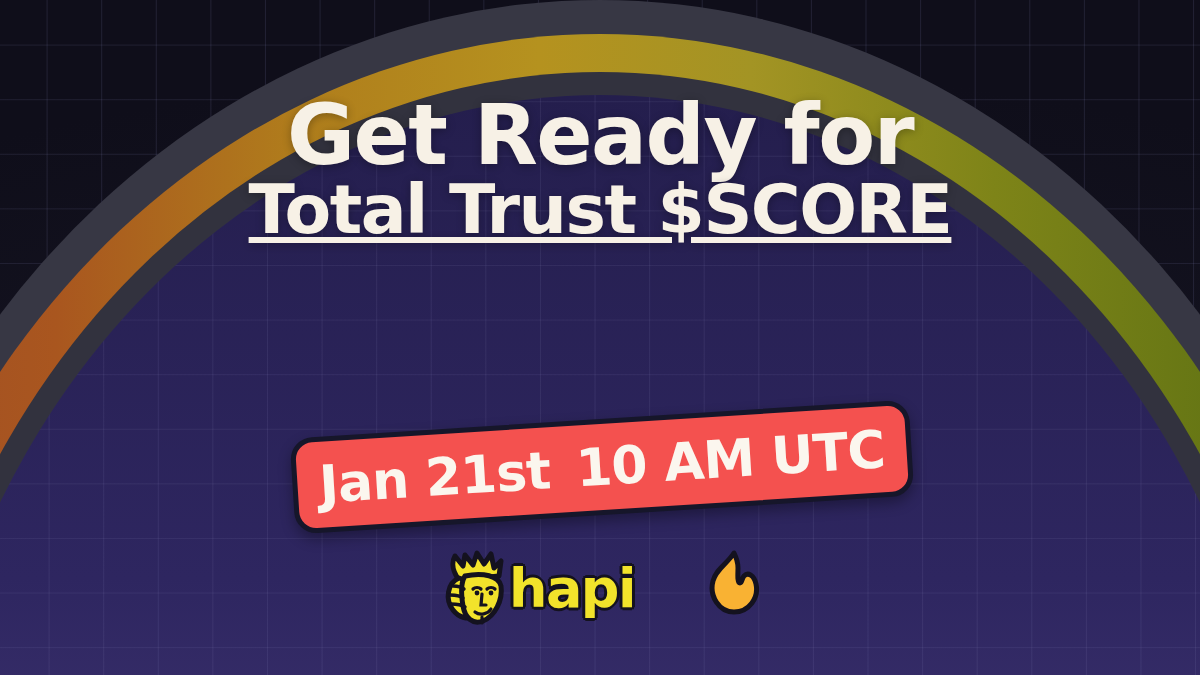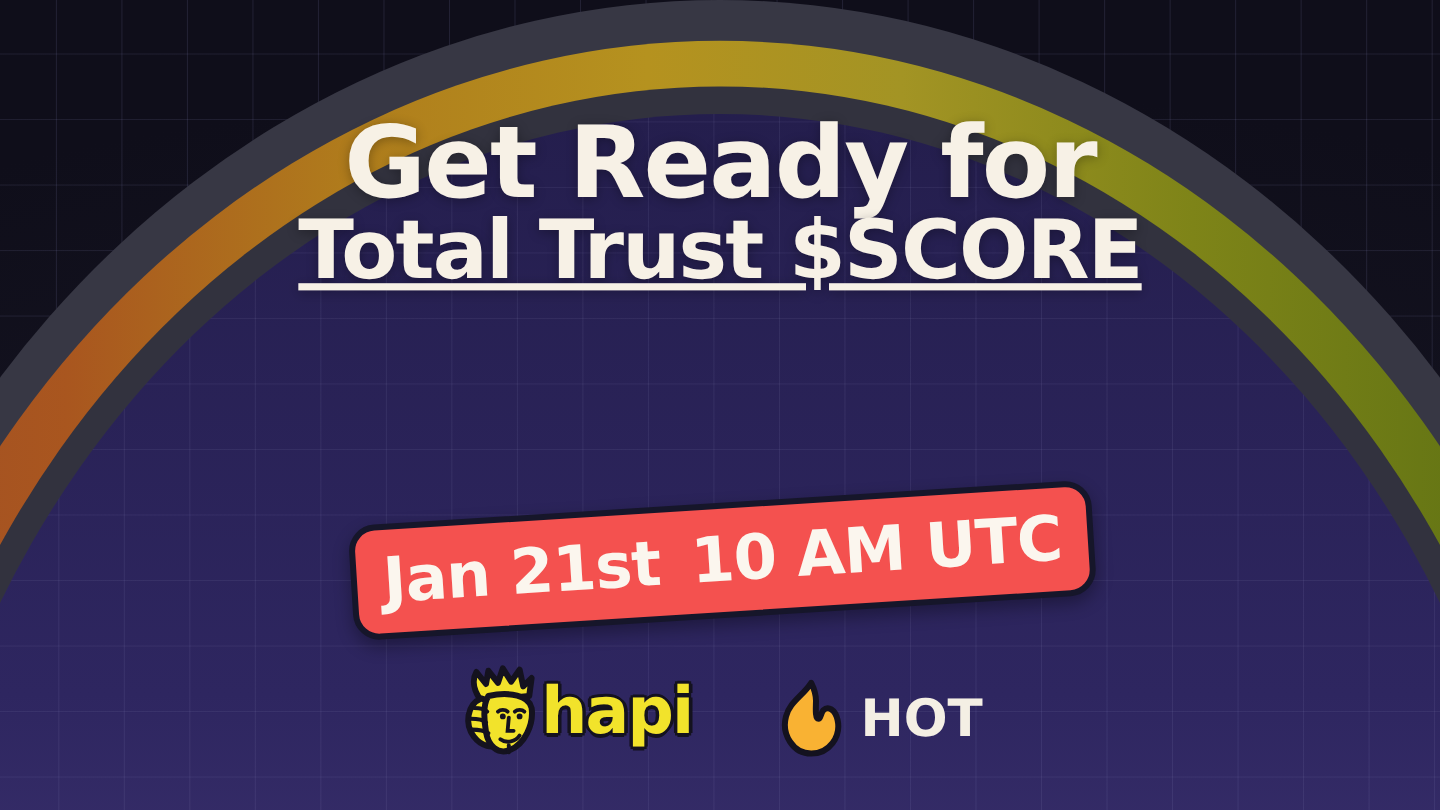--- a/index.html
+++ b/index.html
@@ -106,21 +106,21 @@
     white-space: nowrap;
   }
 
   
   .logos {
     position: absolute;
     left: 0; right: 0;
     top: 550px;
     height: 82px;
     display: flex;
-    align-items: flex-end;
+    align-items: flex-start;
     justify-content: center;
     gap: 62px;
   }
   .logo-hapi, .logo-hot {
     display: flex;
     align-items: center;
     gap: 6px;
   }
   .hapi-word {
     color: #f2e32b;
@@ -242,20 +242,17 @@
       <span class="hapi-word">
         <span>hapi</span>
       </span>
     </div>
 
     <div class="logo-hot">
 
       <svg width="54" height="66" viewBox="0 0 54 66">
         <path d="M27 3 C20 14 9 19 6 31 C2 46 12 62 27 62 C42 62 52 48 49 34 C47 25 41 22 37 26 C35 28 35 33 33 33 C30 33 31 23 31 18 C31 12 29 7 27 3 Z" fill="#f9b233" stroke="#14121f" stroke-width="5" stroke-linejoin="round"></path>
       </svg>
-      <span class="hot-word">
-        <span>HOT</span>
-      </span>
     </div>
 
   </div>
 
 </div>
 
 </body></html>

